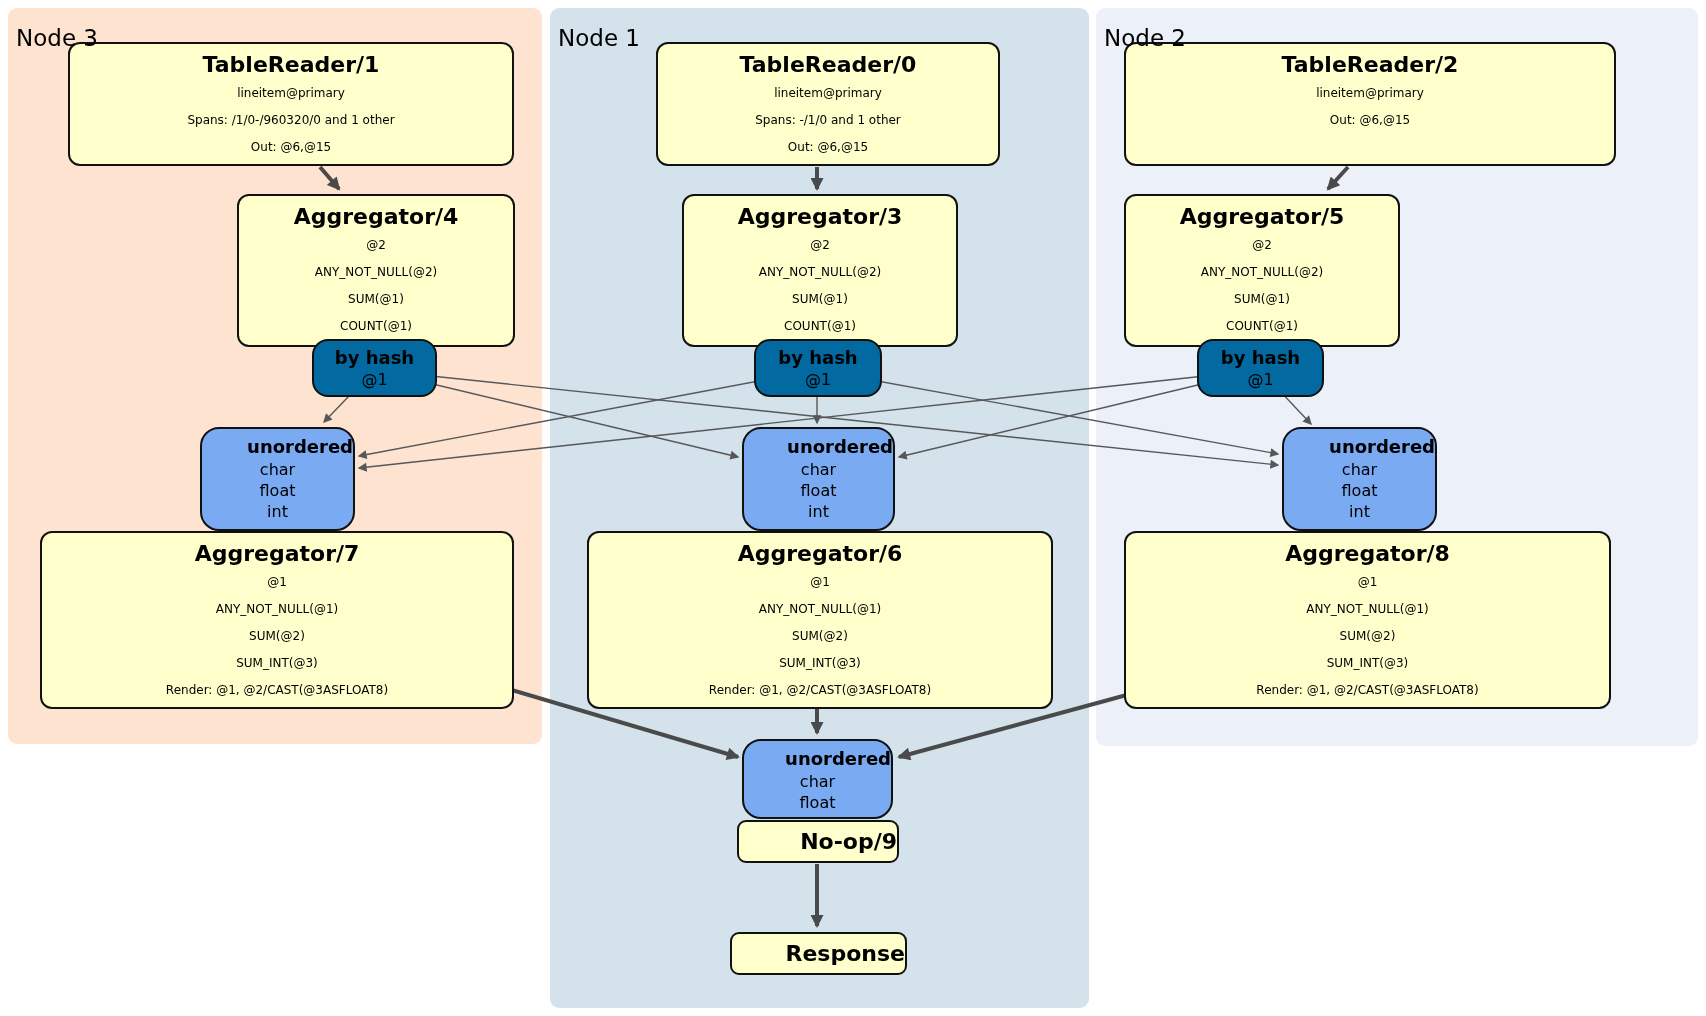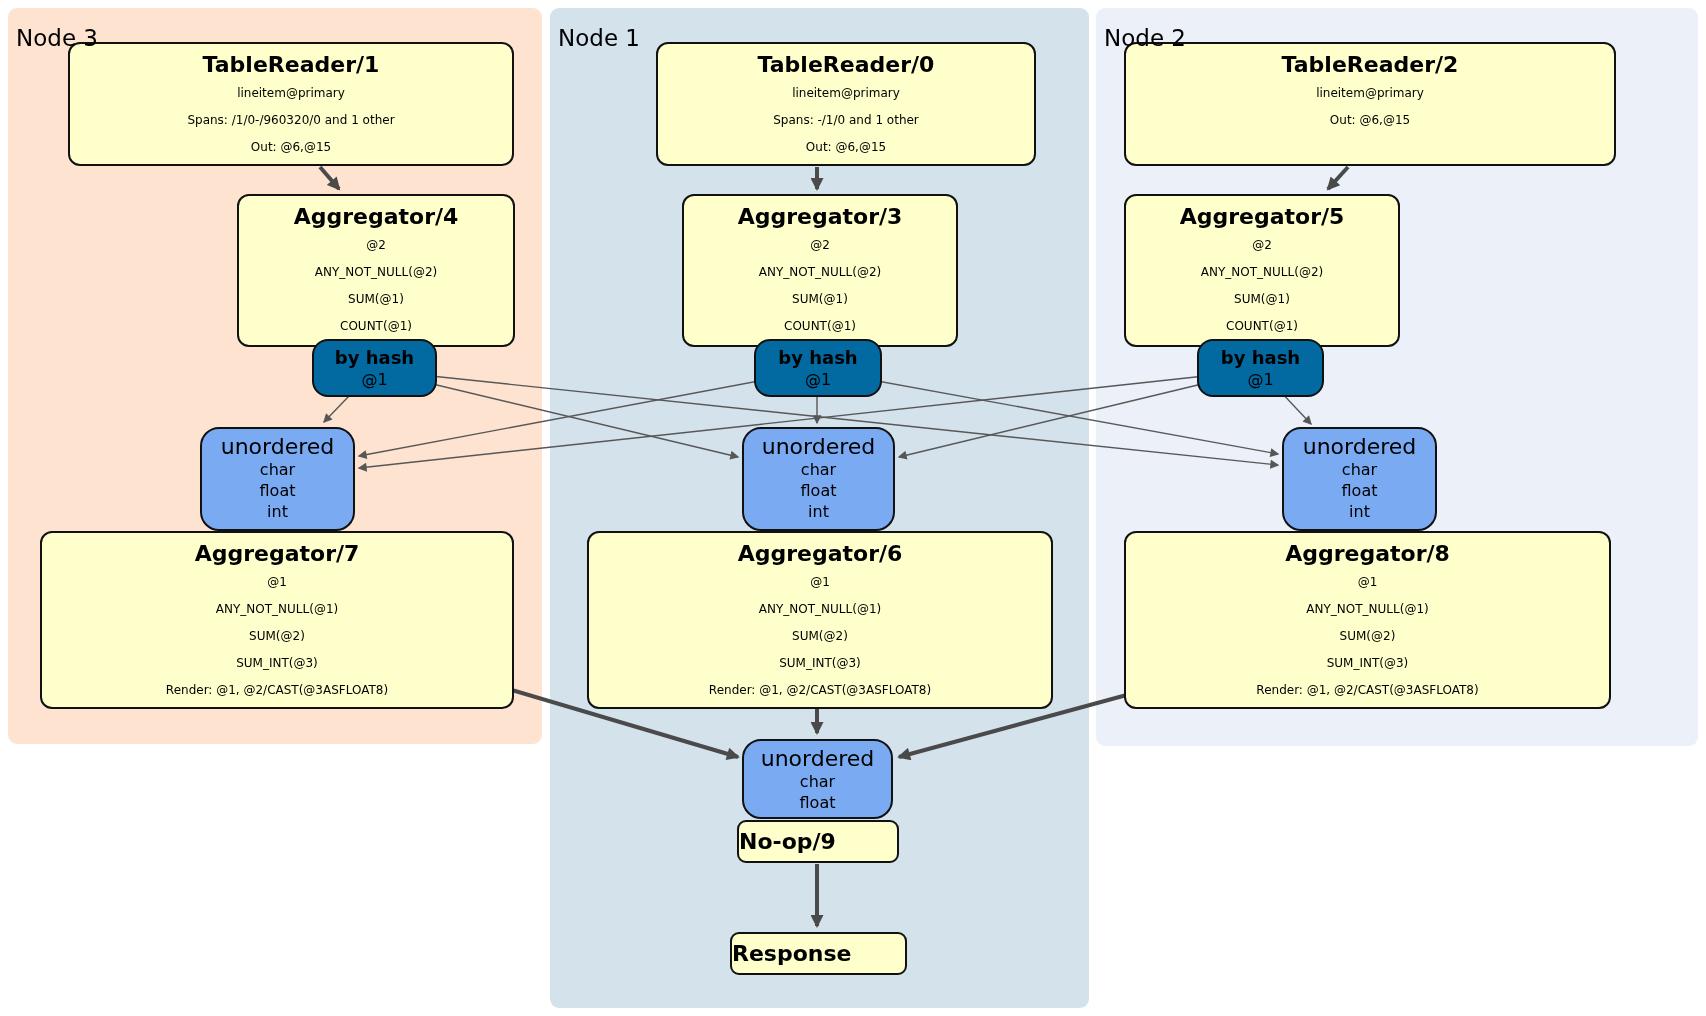--- a/index.html
+++ b/index.html
@@ -25,24 +25,24 @@
   .box .title{font-weight:bold;font-size:22px;line-height:30px;white-space:nowrap;}
   .box .line{font-size:12px;line-height:27px;white-space:nowrap;}
   .router,.sync{
     position:absolute;box-sizing:border-box;text-align:center;
     border:2px solid #111;z-index:3;padding-top:5px;
   }
   .router{background:#0369a1;border-radius:16px;}
   .router .title{font-weight:bold;font-size:18px;line-height:24px;}
   .router .line{font-size:16px;line-height:19px;}
   .sync{background:#7aaaf2;border-radius:19px;}
-  .sync .title{font-weight:normal;font-size:22px;line-height:25px;}
+  .sync .title{font-weight:bold;font-size:18px;line-height:25px;text-align:right;}
   .sync .line{font-size:16px;line-height:21px;}
   .mini{
-    display:flex;align-items:center;justify-content:flex-start;
+    display:flex;align-items:center;justify-content:flex-end;
     padding-top:0;border-radius:9px;
   }
   .mini .title{font-size:22px;}
 </style>
 </head>
 <body>
 
 <div class="canvas">
 
   <div class="panel panel-node3"></div>
@@ -85,21 +85,21 @@
       <line x1="817" y1="864" x2="817" y2="926" marker-end="url(#ah-thick)"></line>
     </g>
   </svg>
 
   <div class="box" style="left:68px;top:42px;width:446px;height:124px;">
     <div class="title">TableReader/1</div>
     <div class="line">lineitem@primary</div>
     <div class="line">Spans: /1/0-/960320/0 and 1 other</div>
     <div class="line">Out: @6,@15</div>
   </div>
-  <div class="box" style="left:656px;top:42px;width:380px;height:124px;">
+  <div class="box" style="left:656px;top:42px;width:344px;height:124px;">
     <div class="title">TableReader/0</div>
     <div class="line">lineitem@primary</div>
     <div class="line">Spans: -/1/0 and 1 other</div>
     <div class="line">Out: @6,@15</div>
   </div>
   <div class="box" style="left:1124px;top:42px;width:492px;height:124px;">
     <div class="title">TableReader/2</div>
     <div class="line">lineitem@primary</div>
     <div class="line">Out: @6,@15</div>
   </div>

